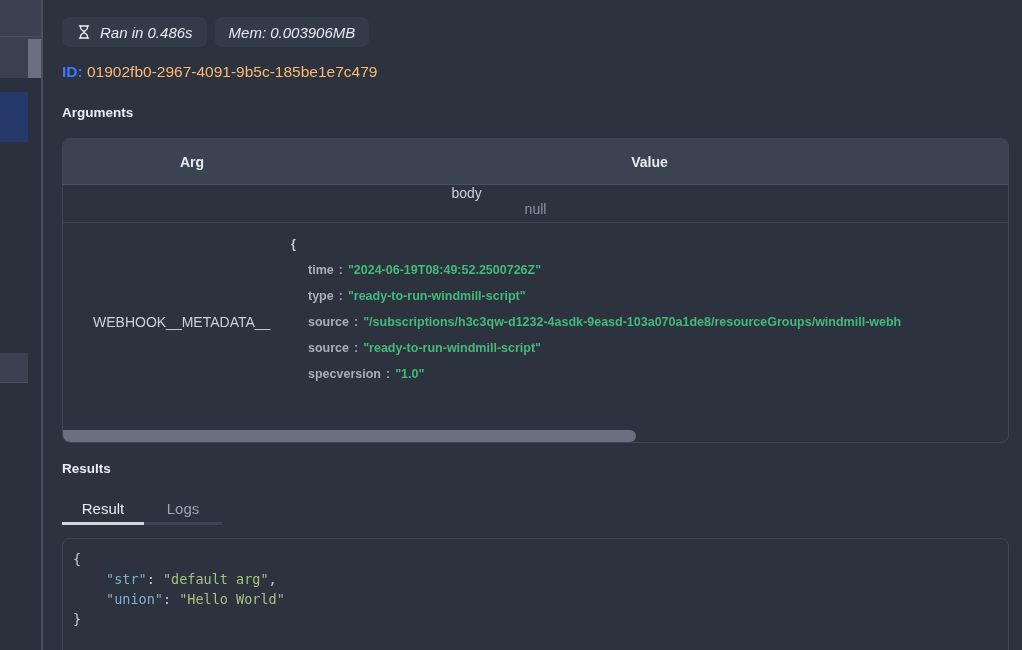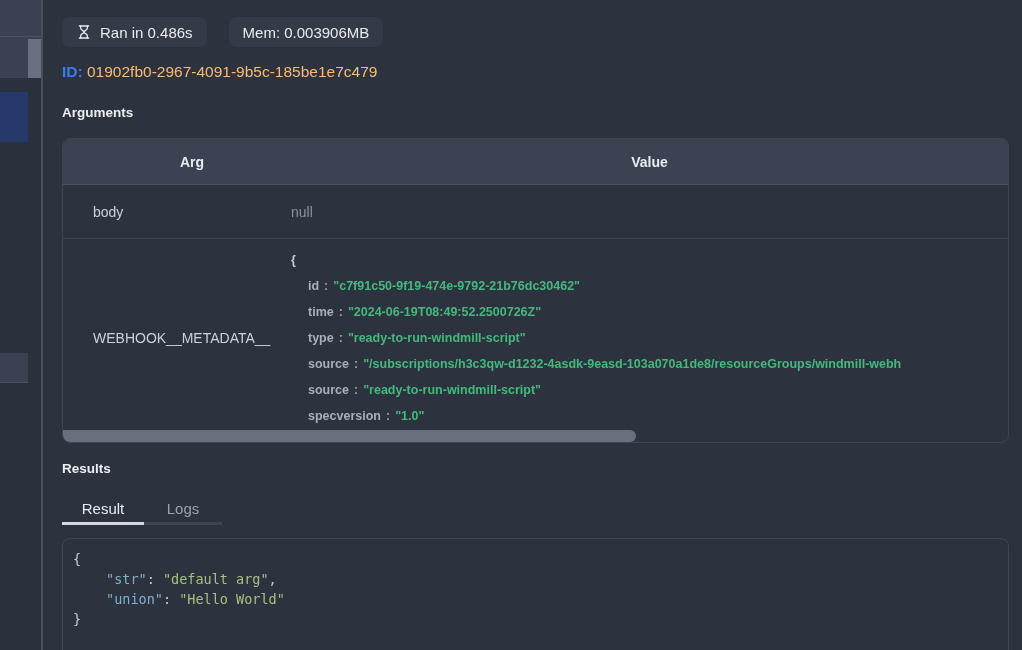--- a/index.html
+++ b/index.html
@@ -14,21 +14,21 @@
   
   .sidebar { position: absolute; left: 0; top: 0; width: 41px; height: 650px; background: #2b313c; }
   .sb-topblock { position: absolute; left: 0; top: 0; width: 41px; height: 78px; background: #3a4252; }
   .sb-topline { position: absolute; left: 0; top: 36px; width: 41px; height: 1px; background: #4a5263; }
   .sb-thumb { position: absolute; left: 28px; top: 39px; width: 13px; height: 39px; background: #697080; }
   .sb-blue { position: absolute; left: 0; top: 92px; width: 28px; height: 50px; background: #26396b; }
   .sb-gray { position: absolute; left: 0; top: 353px; width: 28px; height: 30px; background: #3b4150; border-bottom: 1px solid #4a5263; }
   .drawer-divider { position: absolute; left: 41px; top: 0; width: 2px; height: 650px; background: #49515f; }
 
   
-  .badge-row { position: absolute; left: 62px; top: 17px; display: flex; gap: 22px; }
+  .badge-row { position: absolute; left: 62px; top: 17px; display: flex; gap: 8px; font-style: italic; }
   .badge {
     display: flex; align-items: center; gap: 8px;
     background: #333a48; border-radius: 7px;
     padding: 5px 14px; height: 30px;
     font-size: 15px; color: #e8eaee; white-space: nowrap;
   }
   .badge svg { display: block; }
 
   
   .id-line { position: absolute; left: 62px; top: 63px; font-size: 15.5px; }
@@ -40,21 +40,21 @@
   .title-arguments { top: 105px; }
   .title-results { top: 461px; }
 
   
   .args-table {
     position: absolute; left: 62px; top: 138px; width: 947px; height: 305px;
     border: 1px solid #3e4654; border-radius: 8px; overflow: hidden;
   }
   .t-header { display: flex; height: 46px; background: #3b4251; border-bottom: 1px solid #47505f; align-items: center; font-size: 14px; font-weight: 700; color: #e9ebef; text-align: center; }
   .t-row { display: flex; border-bottom: 1px solid #3e4654; align-items: center; }
-  .row-body { height: 54px; }
+  .row-body { height: 38px; flex-direction: column; }
   .row-meta { height: 198px; border-bottom: none; align-items: stretch; }
   .td-arg { width: 228px; flex: none; padding-left: 30px; font-size: 14px; color: #ccd2da; }
   .th-arg { width: 228px; flex: none; padding-left: 30px; }
   .td-value { flex: 1; min-width: 0; font-size: 14px; color: #8b93a0; overflow: hidden; white-space: nowrap; }
   .row-meta .td-arg { display: flex; align-items: center; }
   .meta-json { padding-top: 8px; font-size: 12.5px; line-height: 26px; }
   .meta-brace { color: #c6ccd4; font-weight: 600; }
   .json-line { padding-left: 17px; white-space: pre; }
   .mk { color: #a8afbb; font-weight: 700; }
   .msep { color: #9aa2ae; font-weight: 700; margin: 0 5px; }
@@ -125,21 +125,20 @@
 
   <div class="t-row row-body">
     <div class="td-arg">body</div>
     <div class="td-value">null</div>
   </div>
 
   <div class="t-row row-meta">
     <div class="td-arg">WEBHOOK__METADATA__</div>
     <div class="td-value meta-json">
       <div class="json-line" style="padding-left:0;"><span class="meta-brace">{</span></div>
-      <div class="json-line"><span class="mk">id</span><span class="msep">:</span><span class="mv">"c7f91c50-9f19-474e-9792-21b76dc30462"</span></div>
       <div class="json-line"><span class="mk">time</span><span class="msep">:</span><span class="mv">"2024-06-19T08:49:52.2500726Z"</span></div>
       <div class="json-line"><span class="mk">type</span><span class="msep">:</span><span class="mv">"ready-to-run-windmill-script"</span></div>
       <div class="json-line"><span class="mk">source</span><span class="msep">:</span><span class="mv">"/subscriptions/h3c3qw-d1232-4asdk-9easd-103a070a1de8/resourceGroups/windmill-webh</span></div>
       <div class="json-line"><span class="mk">source</span><span class="msep">:</span><span class="mv">"ready-to-run-windmill-script"</span></div>
       <div class="json-line"><span class="mk">specversion</span><span class="msep">:</span><span class="mv">"1.0"</span></div>
     </div>
   </div>
 
   <div class="hscrollbar">
     <div class="hthumb"></div>

